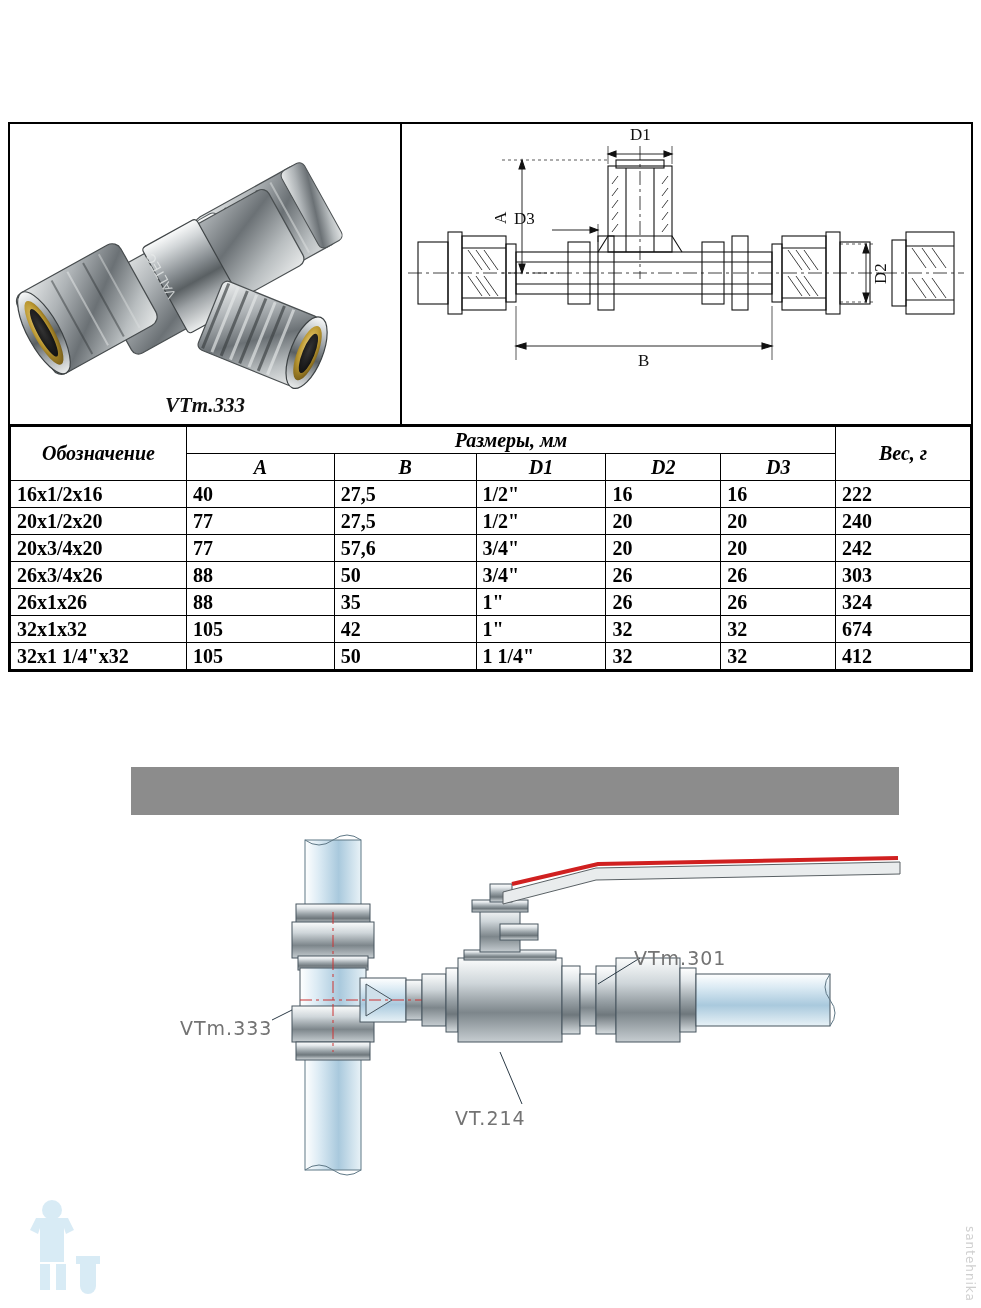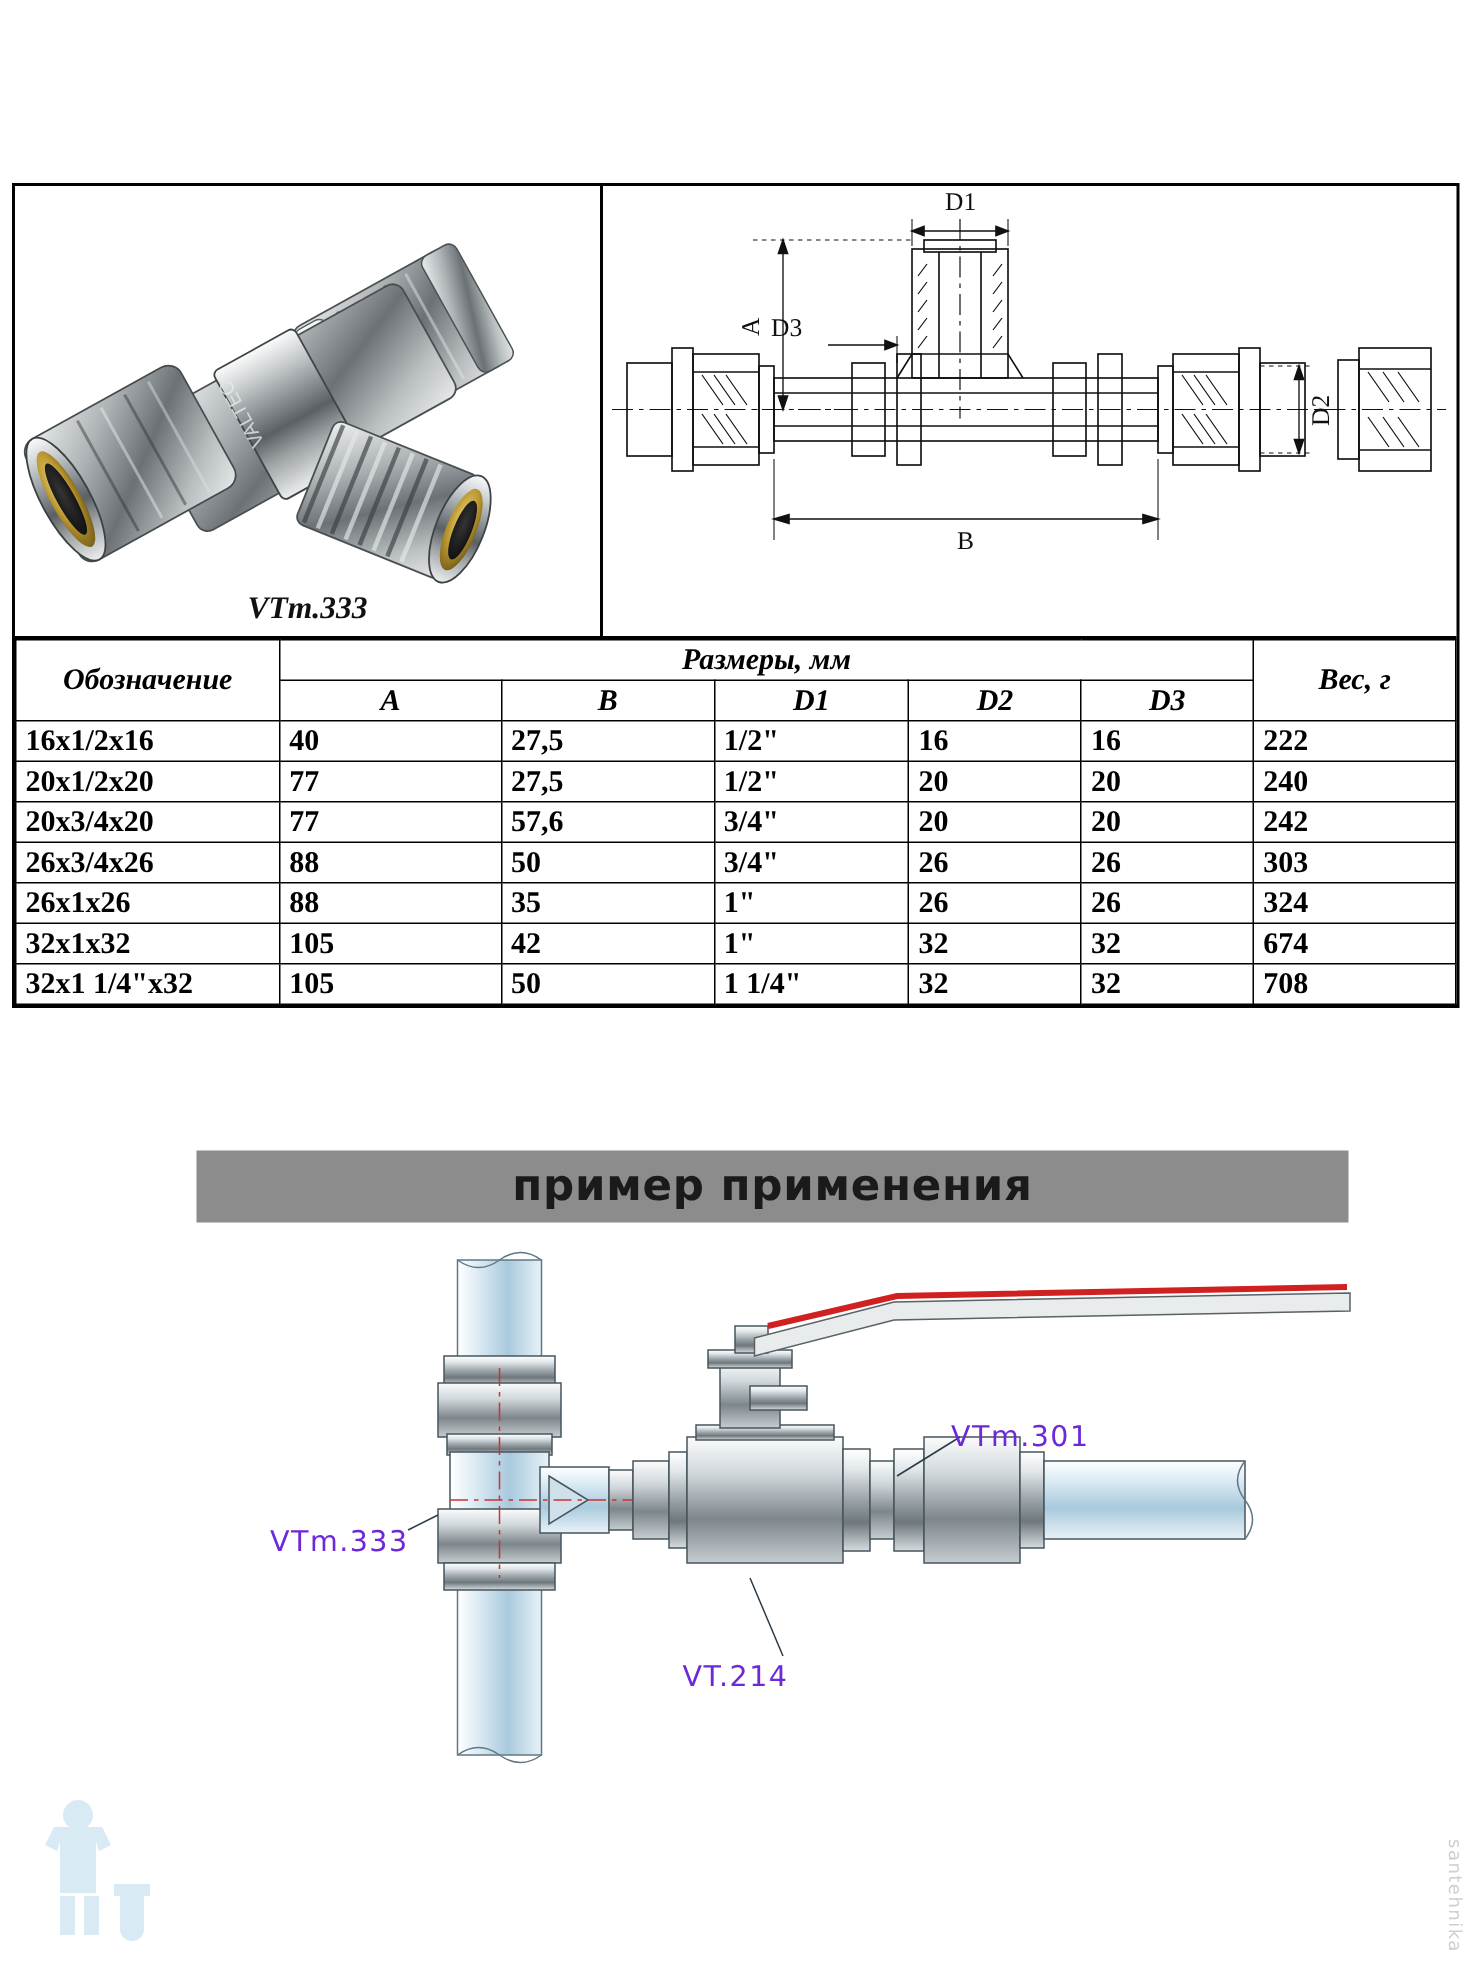--- a/index.html
+++ b/index.html
@@ -119,21 +119,21 @@
     font-family: "DejaVu Sans", sans-serif;
     font-weight: bold;
     font-size: 29px;
     color: #1a1a1a;
     letter-spacing: .5px;
   }
   .lbl {
     position: absolute;
     font-family: "DejaVu Sans", sans-serif;
     font-size: 19px;
-    color: #6d28d9;
+    color: #737373;
     letter-spacing: 1px;
   }
   #lbl-333 { left: 180px; top: 265px; }
   #lbl-301 { left: 634px; top: 195px; }
   #lbl-214 { left: 455px; top: 355px; }
 
   
   #wm-plumber {
     position: absolute;
     left: 14px;
@@ -402,29 +402,28 @@
         <td>32</td>
         <td>674</td>
       </tr>
       <tr>
         <td>32x1 1/4"x32</td>
         <td>105</td>
         <td>50</td>
         <td>1 1/4"</td>
         <td>32</td>
         <td>32</td>
-        <td>708</td>
+        <td>412</td>
       </tr>
     </tbody>
   </table>
 </div>
 
 <div id="example-block">
   <div id="example-banner"></div>
-  <div id="example-banner-text">пример применения</div>
 
   <svg width="981" height="430" viewBox="0 0 981 430" style="position:absolute;left:0;top:0">
     <defs>
       <linearGradient id="pipeBlue" x1="0" y1="0" x2="0" y2="1">
         <stop offset="0%" stop-color="#ffffff"></stop>
         <stop offset="25%" stop-color="#dcebf4"></stop>
         <stop offset="60%" stop-color="#a9c9dd"></stop>
         <stop offset="100%" stop-color="#e8f2f7"></stop>
       </linearGradient>
       <linearGradient id="pipeBlueH" x1="0" y1="0" x2="1" y2="0">

